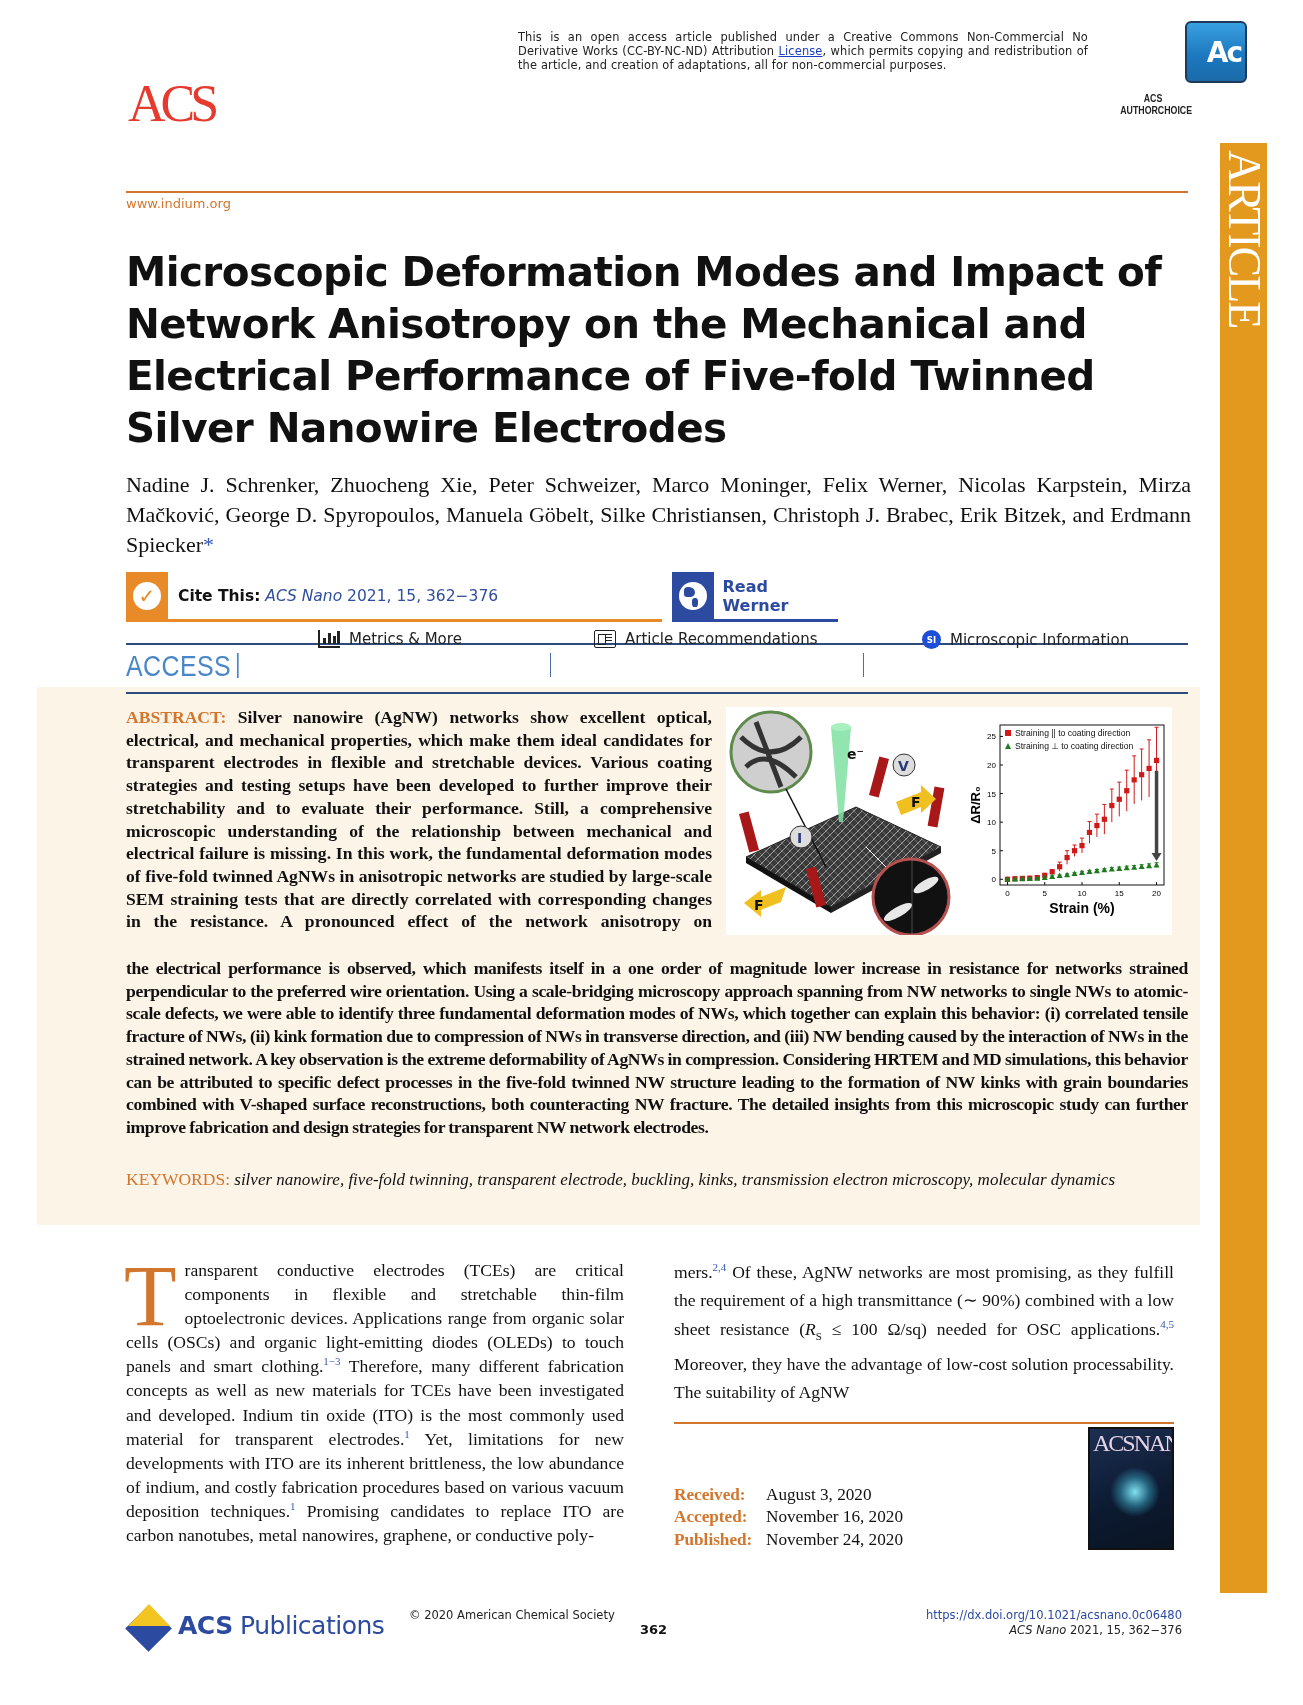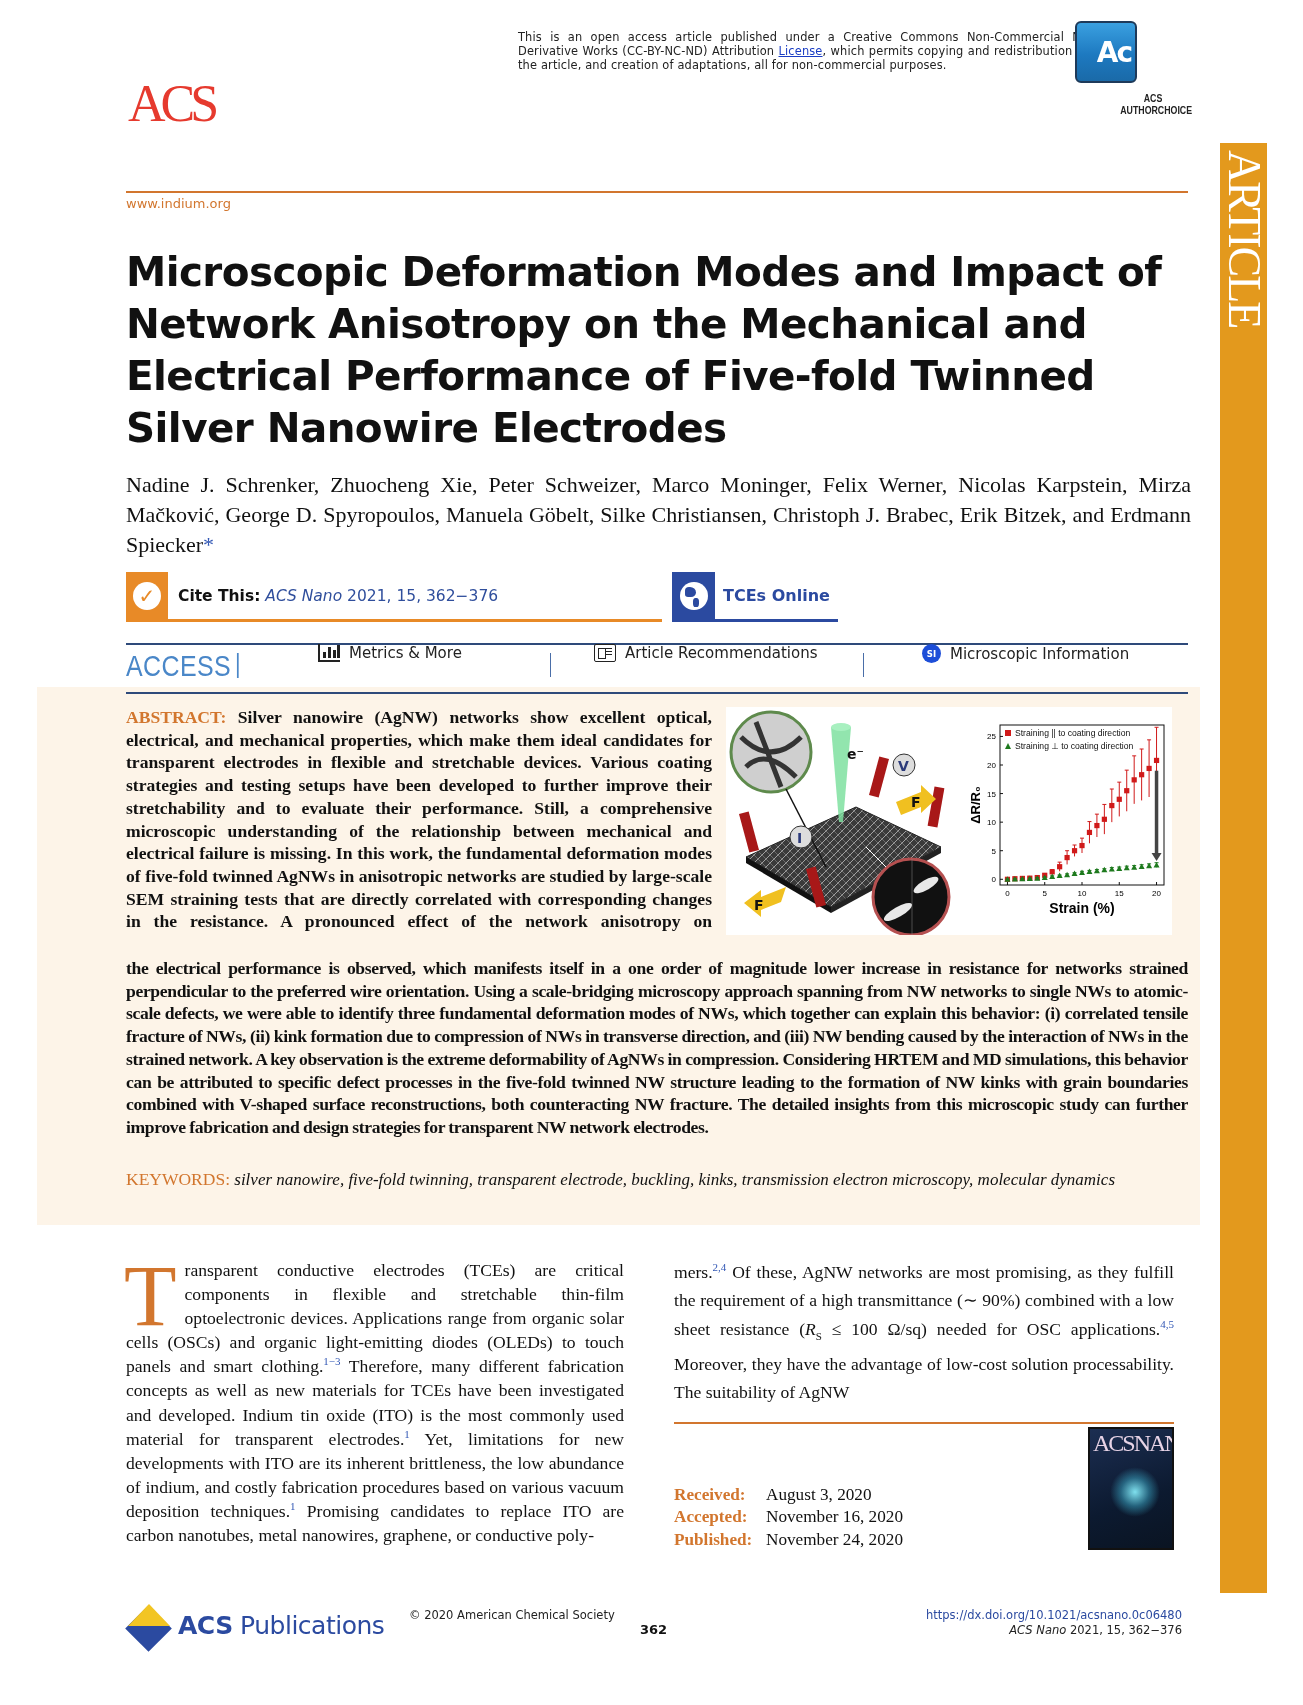--- a/index.html
+++ b/index.html
@@ -5,21 +5,21 @@
   * { box-sizing: border-box; margin: 0; padding: 0; }
   html, body { width: 1303px; height: 1705px; background: #ffffff; overflow: hidden; }
   body { position: relative; font-family: "Liberation Serif", serif; color: #111; }
 
   
   .logo { position: absolute; left: 128px; top: 70px; height: 90px; display: flex; align-items: flex-end; }
   .logo-acs { font-family: "Liberation Serif", serif; color: #e63a2e; font-size: 52px; letter-spacing: -5px; line-height: 1; margin-bottom: 30px; position: relative; z-index: 2; }
   .logo-nano { font-family: "Liberation Serif", serif; color: #2f6e94; font-size: 98px; letter-spacing: -6px; line-height: 0.82; margin-left: -4px; }
   .oa-notice { position: absolute; left: 518px; top: 30px; width: 570px; font-family: "DejaVu Sans", sans-serif; font-size: 11.4px; line-height: 14px; text-align: justify; color: #222; letter-spacing: 0.15px; }
   .oa-notice a { color: #1a3dc4; text-decoration: underline; }
-  .ac-badge { position: absolute; left: 1075px; top: 21px; width: 62px; height: 62px; border-radius: 6px; border: 2px solid #1e3a5a; background: linear-gradient(180deg,#3aa0e0 0%,#1d79c0 55%,#1a6aa8 100%); display:flex; align-items:center; justify-content:center; color:#fff; font-family:"DejaVu Sans",sans-serif; font-weight:bold; font-size:28px; letter-spacing:-2px;padding-left:16px; }
+  .ac-badge { position: absolute; left: 1185px; top: 21px; width: 62px; height: 62px; border-radius: 6px; border: 2px solid #1e3a5a; background: linear-gradient(180deg,#3aa0e0 0%,#1d79c0 55%,#1a6aa8 100%); display:flex; align-items:center; justify-content:center; color:#fff; font-family:"DejaVu Sans",sans-serif; font-weight:bold; font-size:28px; letter-spacing:-2px;padding-left:16px; }
   .ac-caption { position: absolute; left: 1112px; top: 92px; width: 82px; text-align: center; font-family: "Liberation Sans", sans-serif; font-size: 11px; line-height: 12px; color: #222; font-weight: bold; transform: scaleX(0.8); }
   .hdr-rule { position: absolute; left: 126px; top: 191px; width: 1062px; height: 2px; background: #d2762e; }
   .url { position: absolute; left: 126px; top: 196px; font-family: "DejaVu Sans", sans-serif; font-size: 13px; color: #d2762e; }
 
   
   .side-bar { position: absolute; left: 1220px; top: 143px; width: 47px; height: 1450px; background: #e3991d; }
   .side-label { position: absolute; left: 1222px; top: 150px; width: 44px; height: 240px; color: #ffffff; font-family: "Liberation Serif", serif; font-size: 46px; writing-mode: vertical-rl; letter-spacing: -2px; line-height: 44px; }
 
   
   .title { position: absolute; left: 126px; top: 246px; width: 1080px; font-family: "DejaVu Sans", sans-serif; font-size: 41.5px; line-height: 52px; font-weight: bold; color: #111; letter-spacing: -0.6px; transform: scaleX(0.975); transform-origin: left; }
@@ -39,21 +39,21 @@
   .read-icon .globe { width: 28px; height: 28px; border-radius: 50%; background: #fff; position: relative; overflow: hidden; }
   .read-icon .globe::before { content:""; position:absolute; left:5px; top:5px; width:11px; height:10px; background:#2b4aa0; border-radius: 40% 60% 50% 30%; }
   .read-icon .globe::after { content:""; position:absolute; left:13px; top:16px; width:6px; height:9px; background:#2b4aa0; border-radius: 40%; }
   .read-text { margin-left: 8px; font-family: "DejaVu Sans", sans-serif; font-size: 16px; font-weight: bold; color: #2b4aa0; }
 
   
   .access-rule-top { position: absolute; left: 126px; top: 643px; width: 1062px; height: 2px; background: #2e4a7a; }
   .access-rule-bot { position: absolute; left: 126px; top: 692px; width: 1062px; height: 2px; background: #2e4a7a; }
   .access-label { position: absolute; left: 126px; top: 650px; font-family: "Liberation Sans", sans-serif; font-size: 29px; color: #4a87c8; transform: scaleX(0.86); transform-origin: left; letter-spacing: 0.5px; }
   .access-label::after { content:""; display:inline-block; width:1.5px; height:25px; background:#4a87c8; margin-left:7px; vertical-align:-2px; }
-  .access-item { position: absolute; top: 644px; display:flex; align-items:center; font-family: "DejaVu Sans", sans-serif; font-size: 15px; color: #222; }
+  .access-item { position: absolute; top: 630px; display:flex; align-items:center; font-family: "DejaVu Sans", sans-serif; font-size: 15px; color: #222; }
   .access-item .ic { margin-right: 9px; display:inline-flex; align-items:center; justify-content:center; }
   .vsep { position: absolute; top: 653px; width: 1px; height: 24px; background: #4a6ea8; }
   .bars-ic { width: 22px; height: 18px; position: relative; border-left: 2px solid #222; border-bottom: 2px solid #222; }
   .bars-ic span { position:absolute; bottom:2px; width:2.5px; background:#222; }
   .rec-ic { width: 22px; height: 18px; border: 1.6px solid #222; border-radius: 2px; position: relative; }
   .rec-ic::before { content:""; position:absolute; left:3px; top:3px; width:6px; height:9px; border:1.3px solid #222; }
   .rec-ic::after { content:""; position:absolute; right:3px; top:3px; width:7px; height:9px; background: repeating-linear-gradient(180deg,#222 0 1.3px,transparent 1.3px 3px); }
   .si-ic { width: 19px; height: 19px; border-radius: 50%; background: #1d4ed8; color: #fff; font-size: 8.5px; font-weight: bold; display:flex; align-items:center; justify-content:center; font-family: "DejaVu Sans", sans-serif; }
 
   
@@ -127,21 +127,21 @@
     </div>
   <div class="cite-text">
     <b>Cite This:</b>
     <span class="ref"><i>ACS Nano</i><span> 2021, 15, 362−376</span></span>
   </div>
 </div>
 <div class="read-box">
   <div class="read-icon">
       <div class="globe"></div>
     </div>
-  <div class="read-text">TCEs Online</div>
+  <div class="read-text">Read Werner</div>
 </div>
 
 <div class="access-rule-top"></div>
 <div class="access-label">ACCESS</div>
 
 <div class="access-item" style="left:318px;">
   <span class="ic">
     <span class="bars-ic">
         <span style="left:3px;height:6px"></span>
         <span style="left:8px;height:11px"></span>

